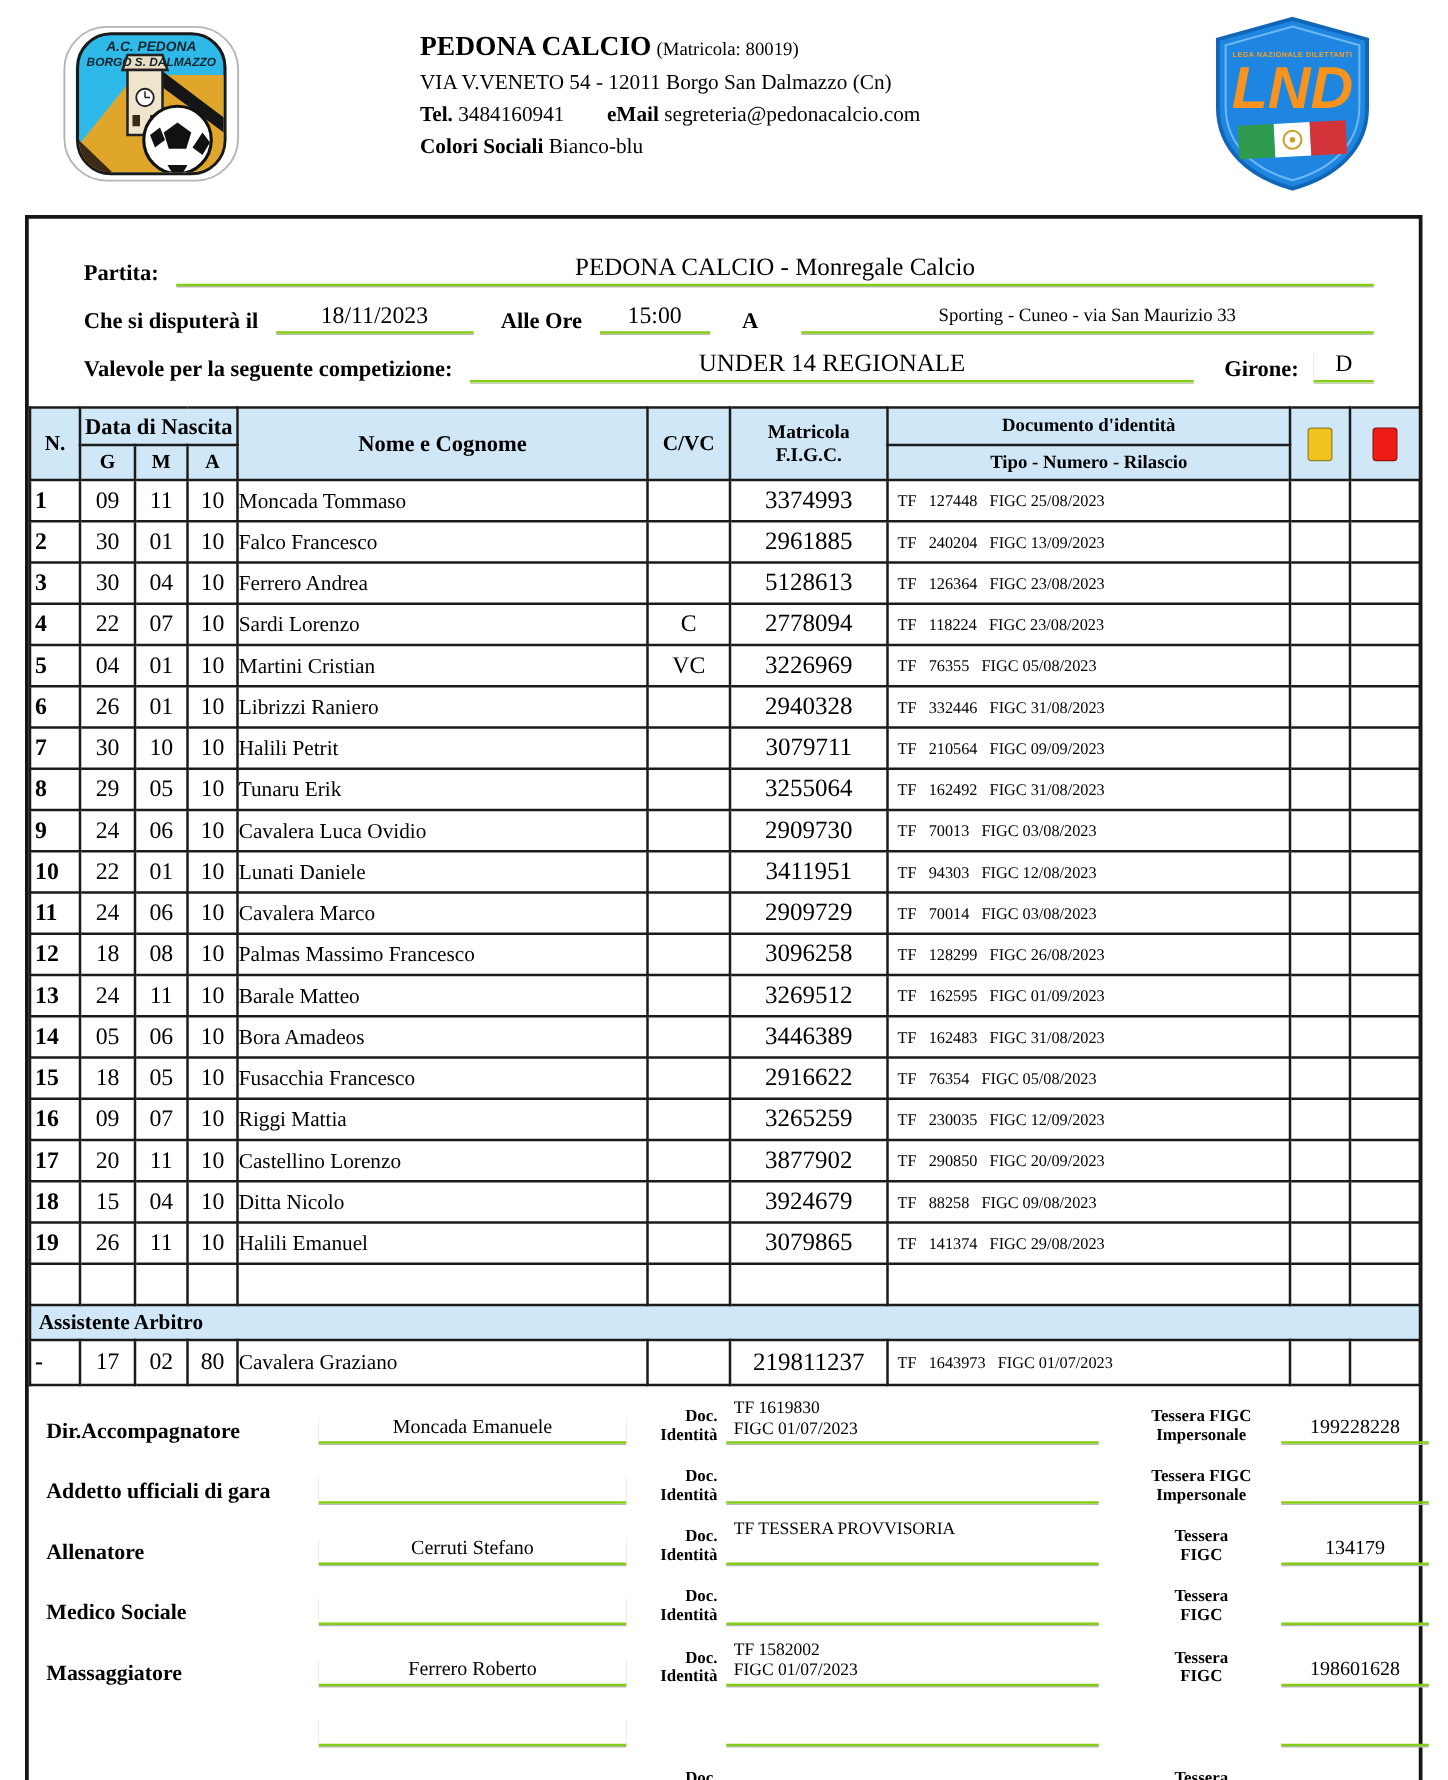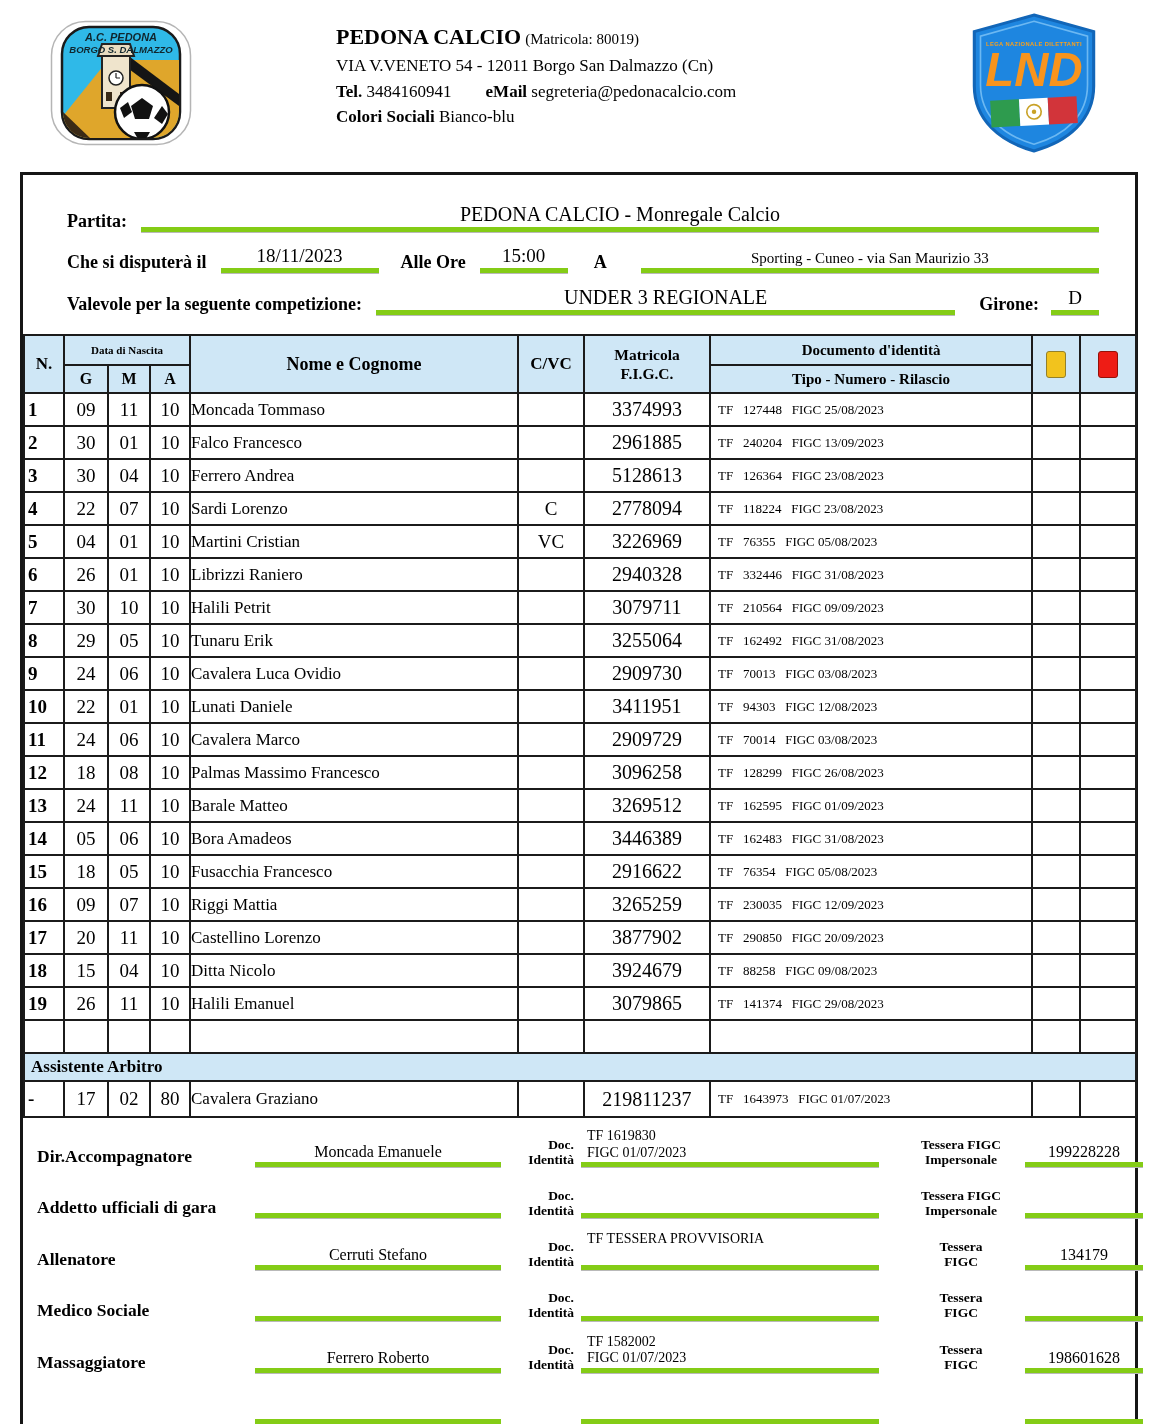--- a/index.html
+++ b/index.html
@@ -24,38 +24,38 @@
 
   
   .box { margin: 0 20px; border: 3px solid #161616; }
 
   
   .match-info { padding: 28px 36px 10px 44px; }
   .mi-row { display: flex; align-items: flex-end; margin-bottom: 13px; }
   .mi-row:last-child { margin-bottom: 9px; }
   .lbl { font-weight: bold; font-size: 18px; white-space: nowrap; }
   .uline {
-    border-bottom: 5px solid #84cc16;
+    border-bottom: 2px solid #84cc16;
     box-shadow: 0 1px 0 #b9b9b9;
     text-align: center;
     padding-bottom: 1px;
     min-height: 22px;
   }
   .grow { flex: 1 1 auto; }
   .v-partita { font-size: 20px; }
   .v-date, .v-time, .v-girone { font-size: 19px; }
   .v-venue { font-size: 15px; }
   .v-comp { font-size: 20px; }
 
   
   table.roster { width: 100%; border-collapse: collapse; table-layout: fixed; }
   table.roster th, table.roster td { border: 2px solid #1b1b1b; overflow: hidden; }
   table.roster thead th { background: #cfe7f6; font-weight: bold; }
   .h-n { font-size: 17px; }
-  .h-birth { font-size: 11px; height: 30px; }
+  .h-birth { font-size: 18px; height: 30px; }
   .h-gma { font-size: 16px; height: 28px; }
   .h-name { font-size: 18px; }
   .h-cvc { font-size: 17px; }
   .h-matr { font-size: 15.5px; line-height: 1.25; }
   .h-doc { font-size: 15px; }
   .h-docsub { font-size: 15px; }
   .card { display: inline-block; width: 20px; height: 27px; border-radius: 3px; vertical-align: middle; }
   .card.y { background: #f2c31d; border: 1px solid #93802a; }
   .card.r { background: #ee1c15; border: 1px solid #951109; }
   tr.prow { height: 33px; }
@@ -167,21 +167,21 @@
     <div class="mi-row">
       <span class="lbl">Che si disputerà il</span>
       <span class="uline v-date" style="width:158px; margin-left:14px;">18/11/2023</span>
       <span class="lbl" style="margin-left:22px;">Alle Ore</span>
       <span class="uline v-time" style="width:88px; margin-left:14px;">15:00</span>
       <span class="lbl" style="margin-left:26px;">A</span>
       <span class="uline grow v-venue" style="margin-left:34px;">Sporting - Cuneo - via San Maurizio 33</span>
     </div>
     <div class="mi-row">
       <span class="lbl">Valevole per la seguente competizione:</span>
-      <span class="uline grow v-comp" style="margin-left:14px;">UNDER 3 REGIONALE</span>
+      <span class="uline grow v-comp" style="margin-left:14px;">UNDER 14 REGIONALE</span>
       <span class="lbl" style="margin-left:24px;">Girone:</span>
       <span class="uline v-girone" style="width:48px; margin-left:12px;">D</span>
     </div>
   </div>
 
   <table class="roster">
     <colgroup>
       <col style="width:40px">
         <col style="width:44px">
         <col style="width:42px">

